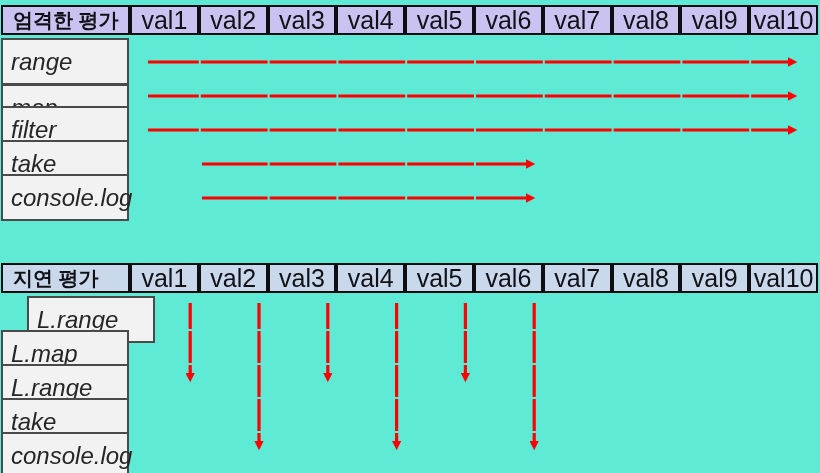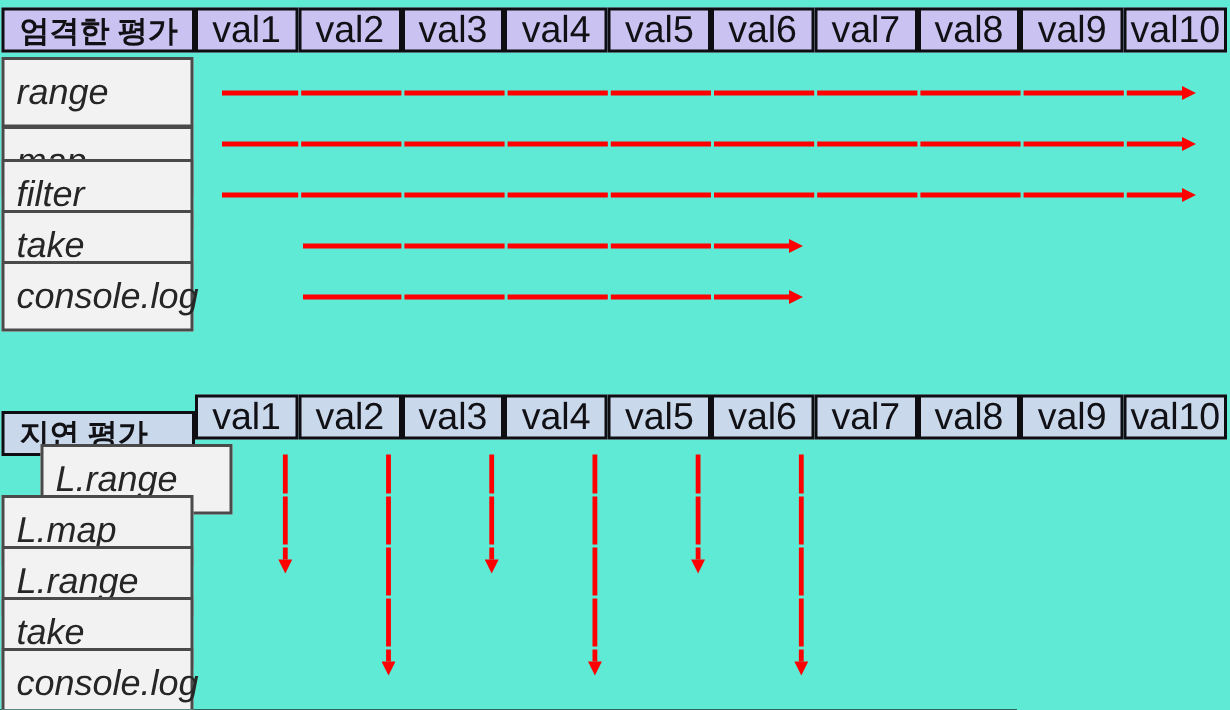--- a/index.html
+++ b/index.html
@@ -45,21 +45,21 @@
       <div class="hcell strict-h" style="left: 680.4px; top: 5px; width: 68.8px;">val9</div>
       <div class="hcell strict-h" style="left: 749.2px; top: 5px; width: 68.8px;">val10</div>
       <div class="rcell" style="top: 38px;">range</div>
       <div class="rcell" style="top: 84px;">map</div>
       <div class="rcell" style="top: 106px;">filter</div>
       <div class="rcell" style="top: 140px;">take</div>
       <div class="rcell" style="top: 174px;">console.log</div>
     </section>
 
   <section>
-    <div class="hcell tcell lazy-h" style="left:1px;top:274px;">지연 평가</div>
+    <div class="hcell tcell lazy-h" style="left:1px;top:263px;">지연 평가</div>
   <div class="hcell lazy-h" style="left: 130px; top: 263px; width: 68.8px;">val1</div>
       <div class="hcell lazy-h" style="left: 198.8px; top: 263px; width: 68.8px;">val2</div>
       <div class="hcell lazy-h" style="left: 267.6px; top: 263px; width: 68.8px;">val3</div>
       <div class="hcell lazy-h" style="left: 336.4px; top: 263px; width: 68.8px;">val4</div>
       <div class="hcell lazy-h" style="left: 405.2px; top: 263px; width: 68.8px;">val5</div>
       <div class="hcell lazy-h" style="left: 474px; top: 263px; width: 68.8px;">val6</div>
       <div class="hcell lazy-h" style="left: 542.8px; top: 263px; width: 68.8px;">val7</div>
       <div class="hcell lazy-h" style="left: 611.6px; top: 263px; width: 68.8px;">val8</div>
       <div class="hcell lazy-h" style="left: 680.4px; top: 263px; width: 68.8px;">val9</div>
       <div class="hcell lazy-h" style="left: 749.2px; top: 263px; width: 68.8px;">val10</div>

